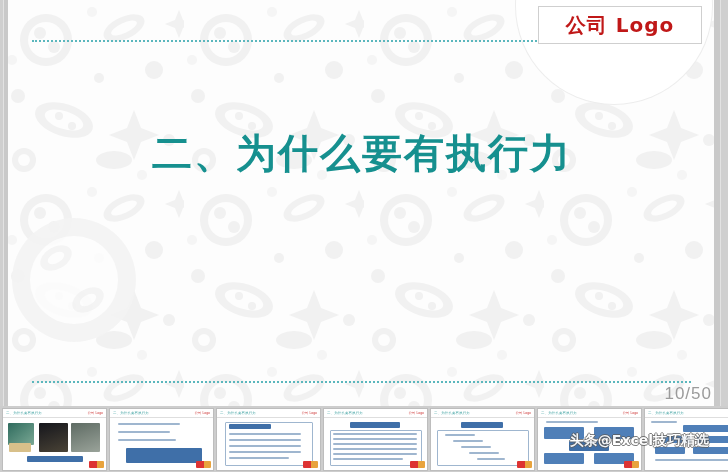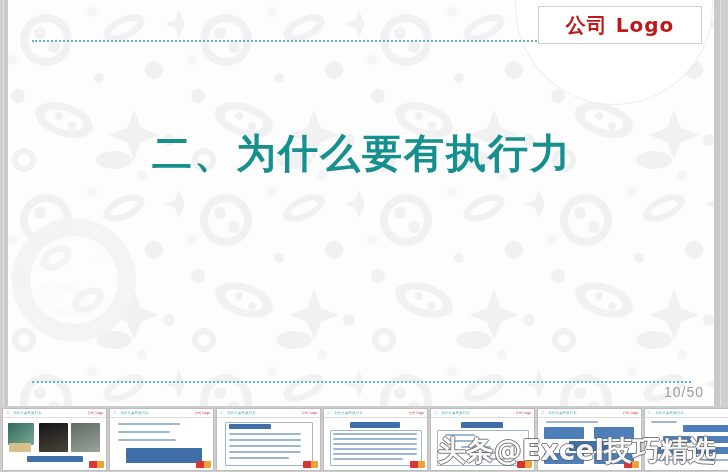--- a/index.html
+++ b/index.html
@@ -55,22 +55,22 @@
   .title{
     display:inline-block;
     color:#16908f;
     font-size:40px;font-weight:bold;letter-spacing:2px;
     font-family:"DejaVu Sans","Liberation Sans",sans-serif;
     white-space:nowrap;
   }
 
   
   .page-num{
-    position:absolute;right:16px;top:384px;
-    color:#9b9b9b;font-size:14px;letter-spacing:1px;
+    position:absolute;right:8px;top:384px;
+    color:#9b9b9b;font-size:17px;letter-spacing:1px;
     font-family:"Liberation Sans",sans-serif;
   }
 
   
   .strip{
     position:absolute;left:0;top:406px;width:728px;height:66px;
     background:#cdcdcd;
     display:flex;gap:2px;padding:2px 0 0 2px;box-sizing:border-box;
     overflow:hidden;
   }
@@ -93,22 +93,22 @@
     border-radius:1px;
   }
   .t-line{position:absolute;height:1.6px;background:#9fb6cf;border-radius:1px;}
   .t-box{position:absolute;background:#3f6fa8;border-radius:1px;}
   .t-boxl{position:absolute;background:#4f7fb8;border-radius:1px;}
   .t-img{position:absolute;border-radius:1px;}
   .t-frame{position:absolute;border:1px solid #9fb6cf;border-radius:1px;}
 
   
   .watermark{
-    position:absolute;right:12px;top:432px;
-    font-size:28px;font-weight:bold;color:#ffffff;
+    position:absolute;right:19px;top:432px;
+    font-size:14px;font-weight:bold;color:#ffffff;
     text-shadow:
       1px 0 0 rgba(90,90,90,.85),-1px 0 0 rgba(90,90,90,.85),
       0 1px 0 rgba(90,90,90,.85),0 -1px 0 rgba(90,90,90,.85);
     letter-spacing:0px;white-space:nowrap;pointer-events:none;
     font-family:"DejaVu Sans","Liberation Sans",sans-serif;
     opacity:.92;
   }
 </style>
 </head>
 <body>

